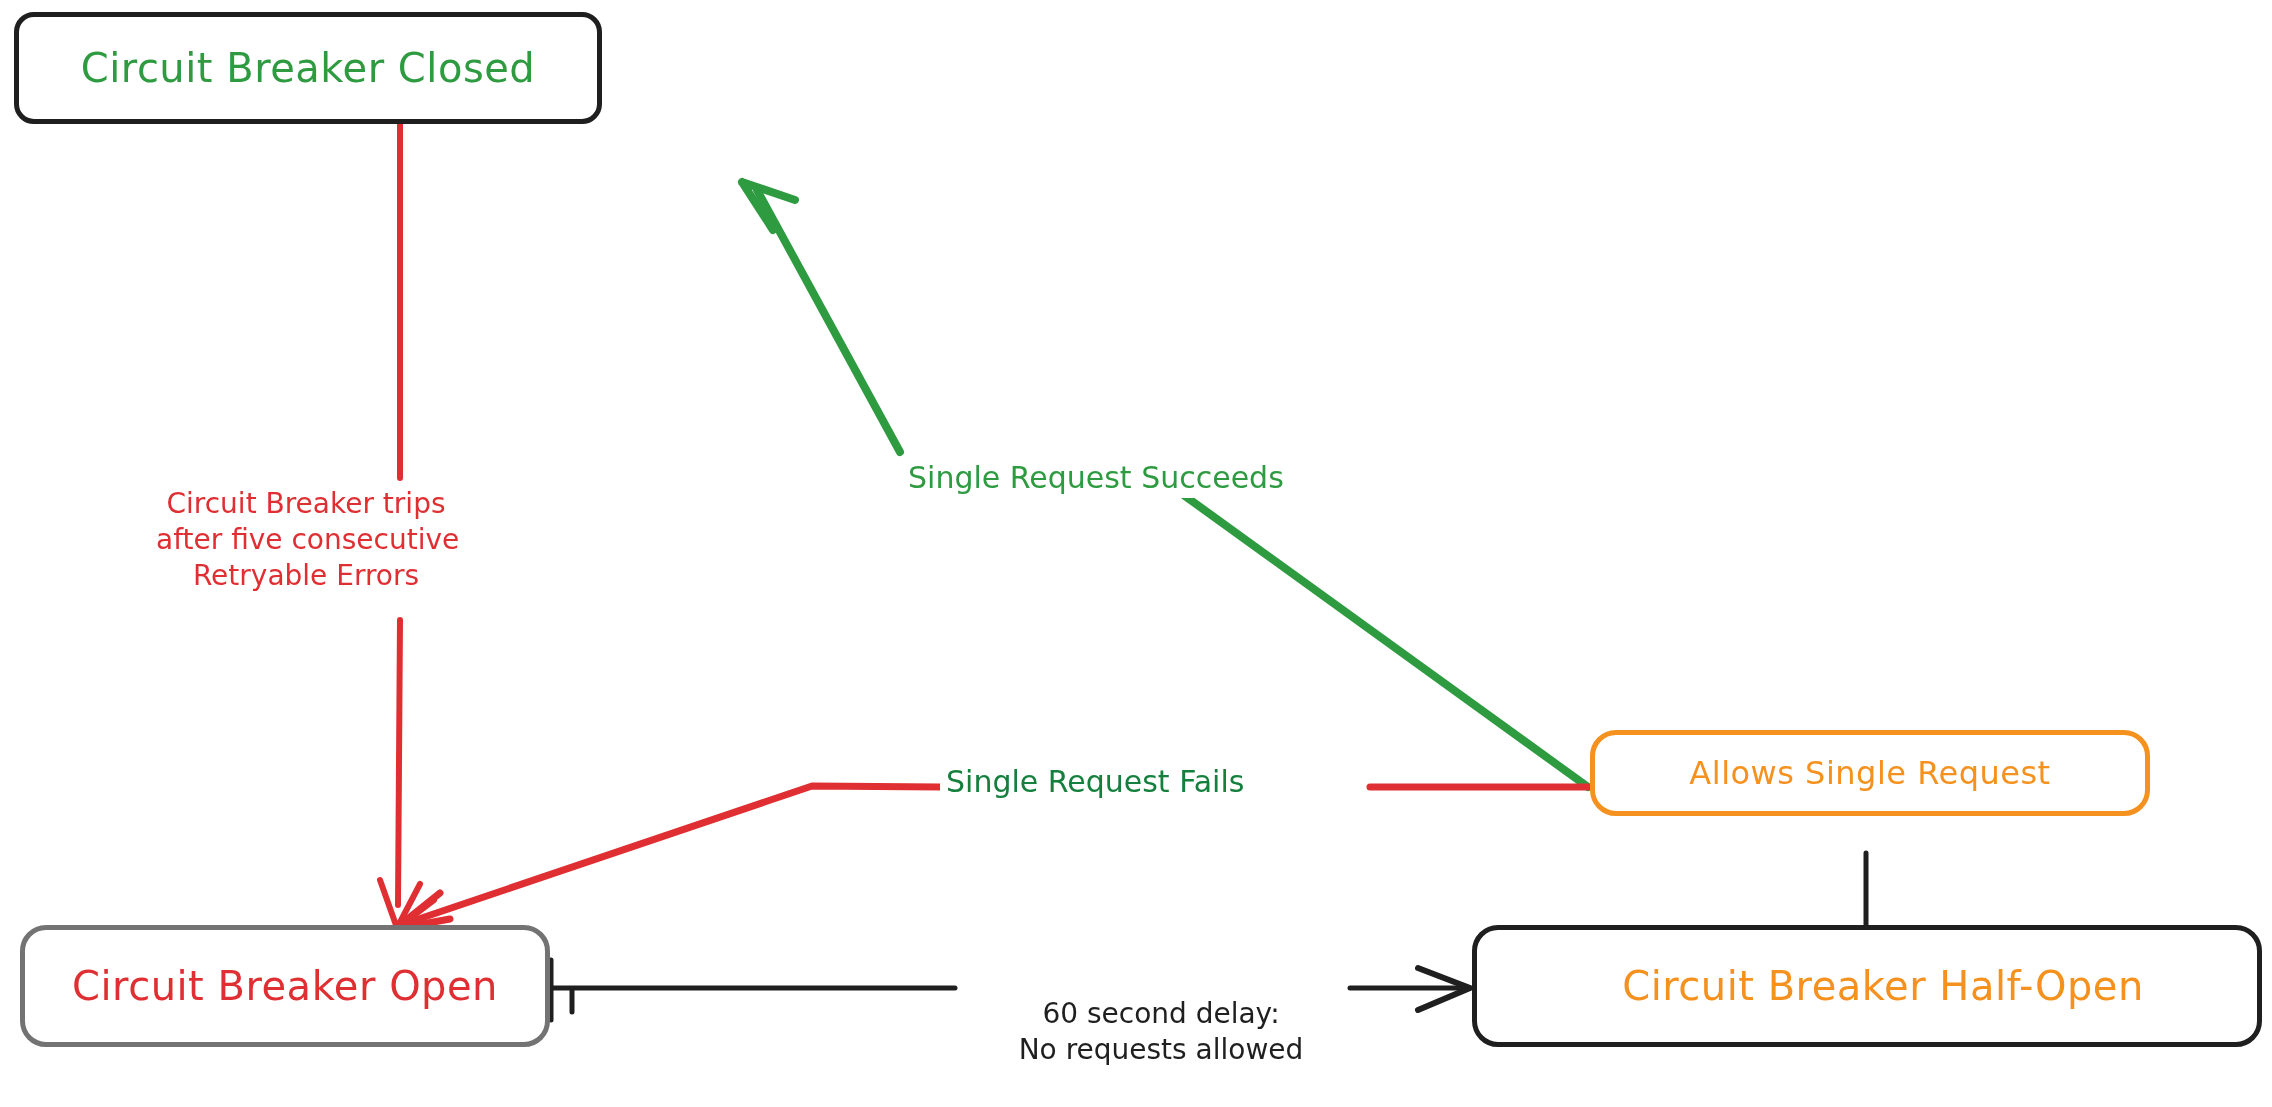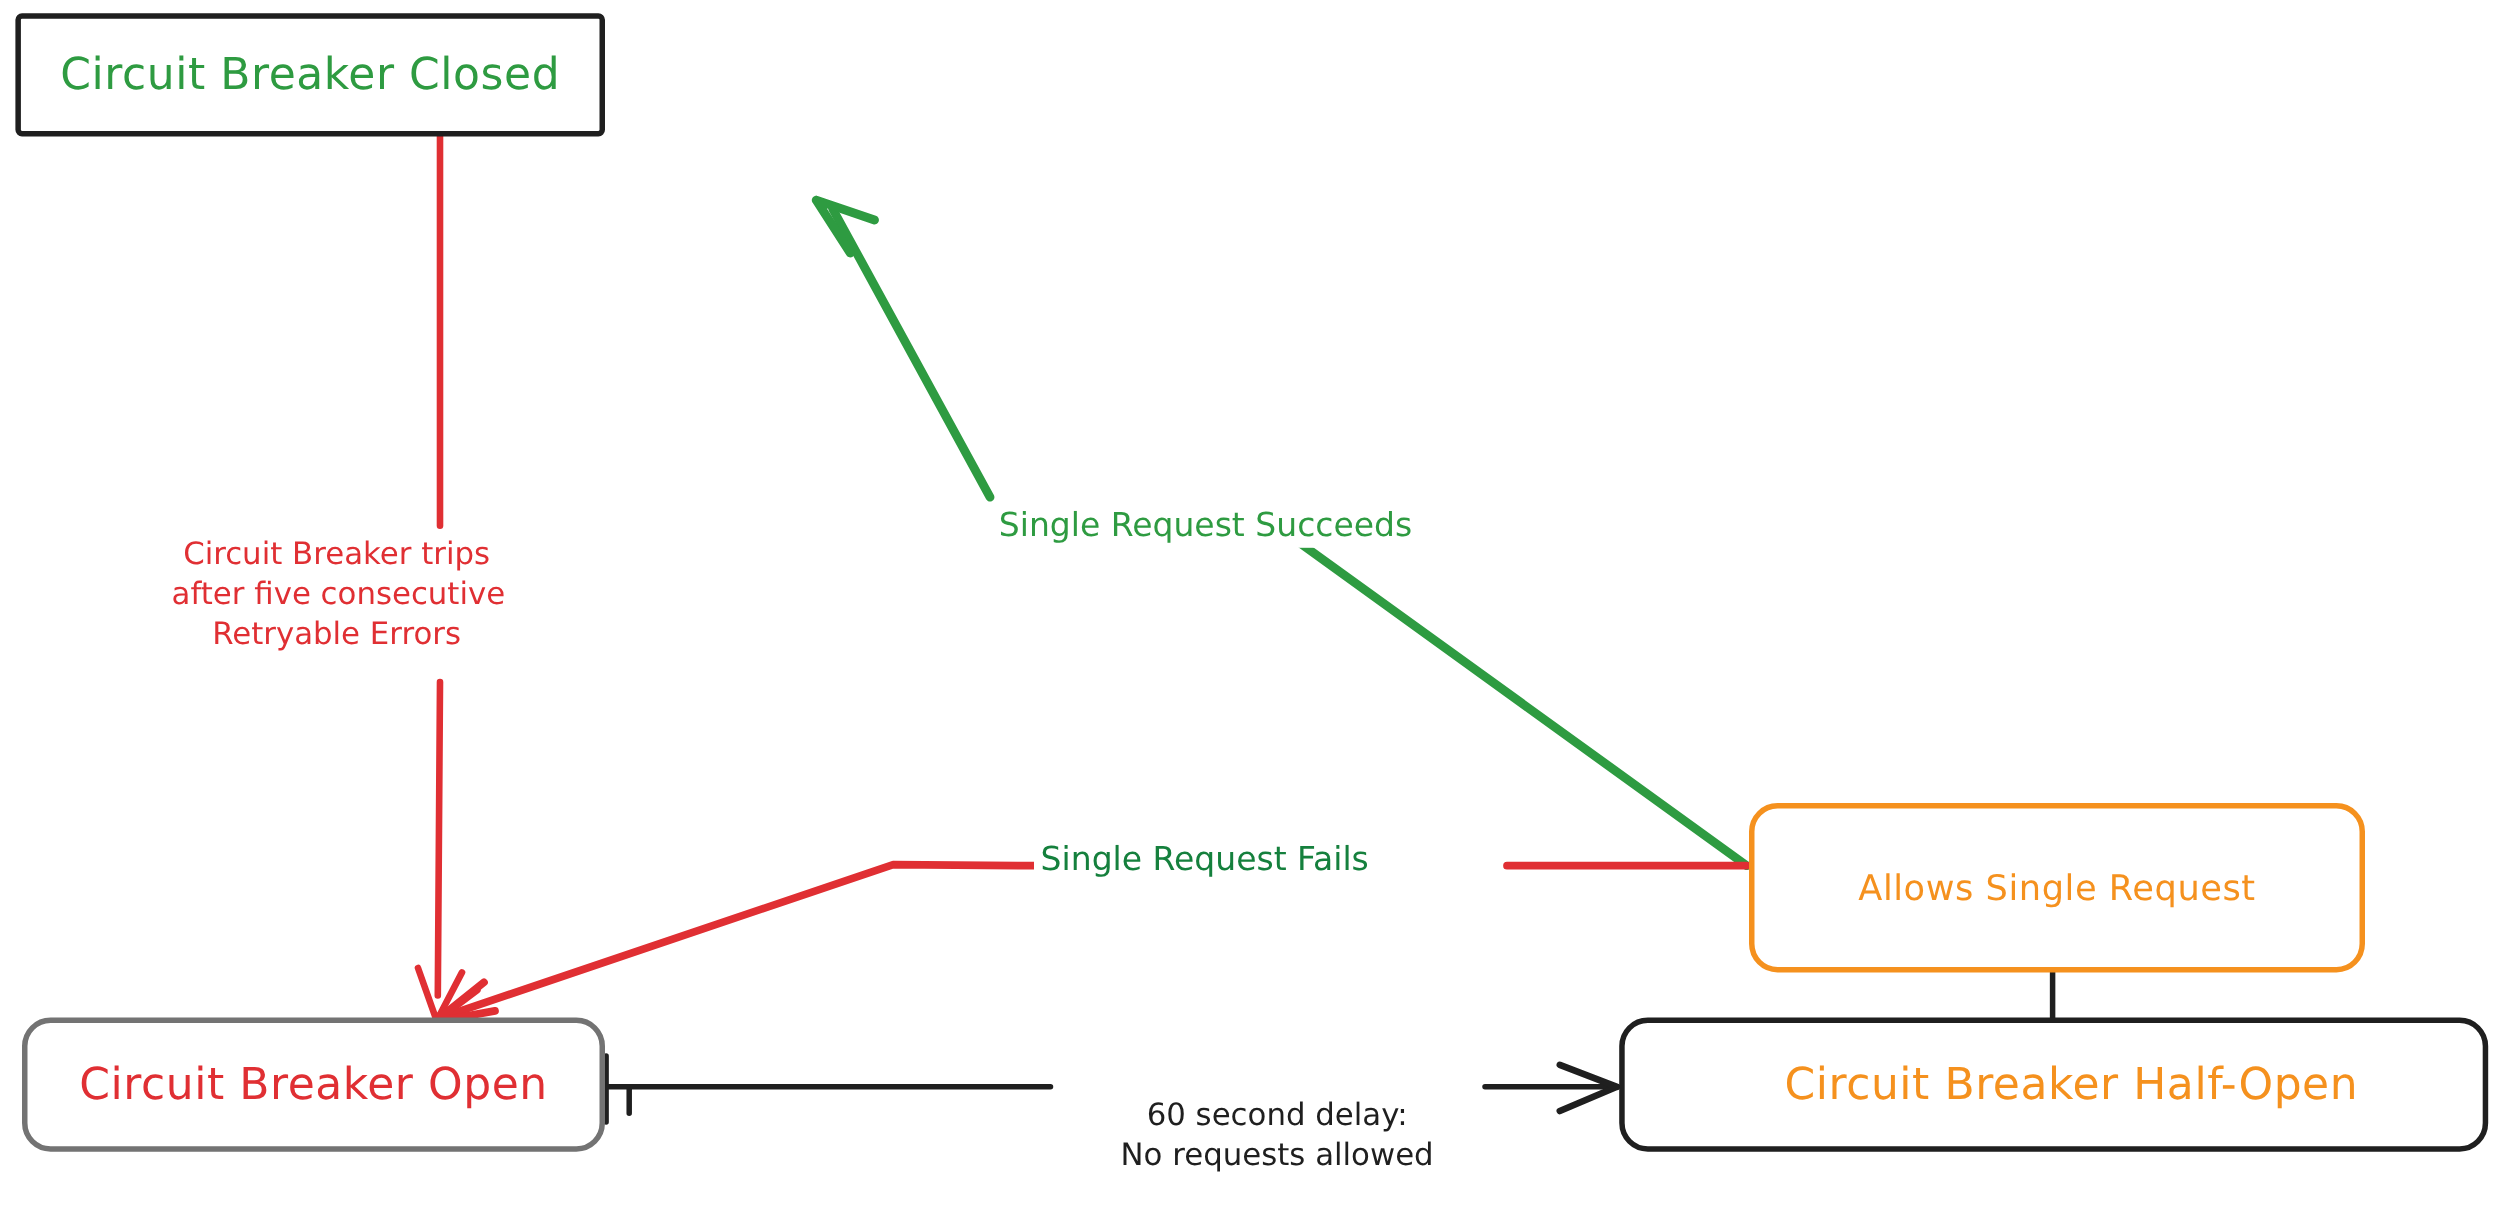--- a/index.html
+++ b/index.html
@@ -39,41 +39,41 @@
   .node-label {
     font-family: "DejaVu Sans", sans-serif;
     font-weight: 400;
     letter-spacing: 0.5px;
     line-height: 1.15;
     white-space: nowrap;
   }
   
   #node-closed {
     left: 14px;  top: 12px;
-    width: 536px; height: 112px;
+    width: 588px; height: 112px;
     border: 5px solid #1f1f1f;
-    border-radius: 6px;
+    border-radius: 20px;
   }
   #node-closed .node-label {
     color: #2E9B41;
     font-size: 40px;
   }
   #node-open {
     left: 20px;  top: 925px;
     width: 530px; height: 122px;
     border: 5px solid #737373;
     border-radius: 26px;
   }
   #node-open .node-label {
     color: #E02F33;
     font-size: 40px;
   }
   #node-allows {
     left: 1590px; top: 730px;
-    width: 560px;  height: 154px;
+    width: 560px;  height: 86px;
     border: 5px solid #F5911E;
     border-radius: 26px;
   }
   #node-allows .node-label {
     color: #F5911E;
     font-size: 32px;
   }
   #node-halfopen {
     left: 1472px; top: 925px;
     width: 790px;  height: 122px;

